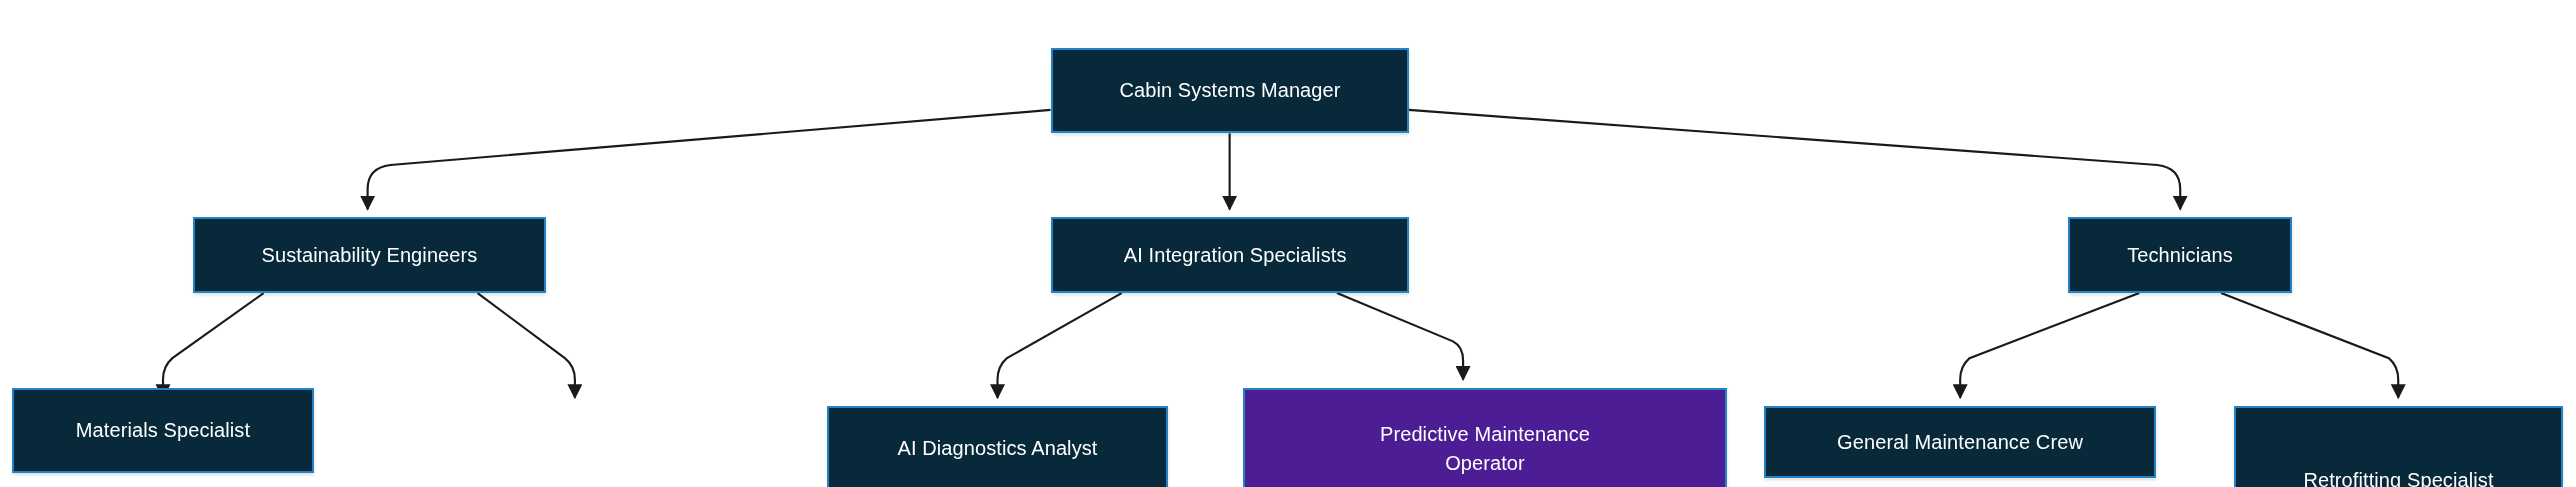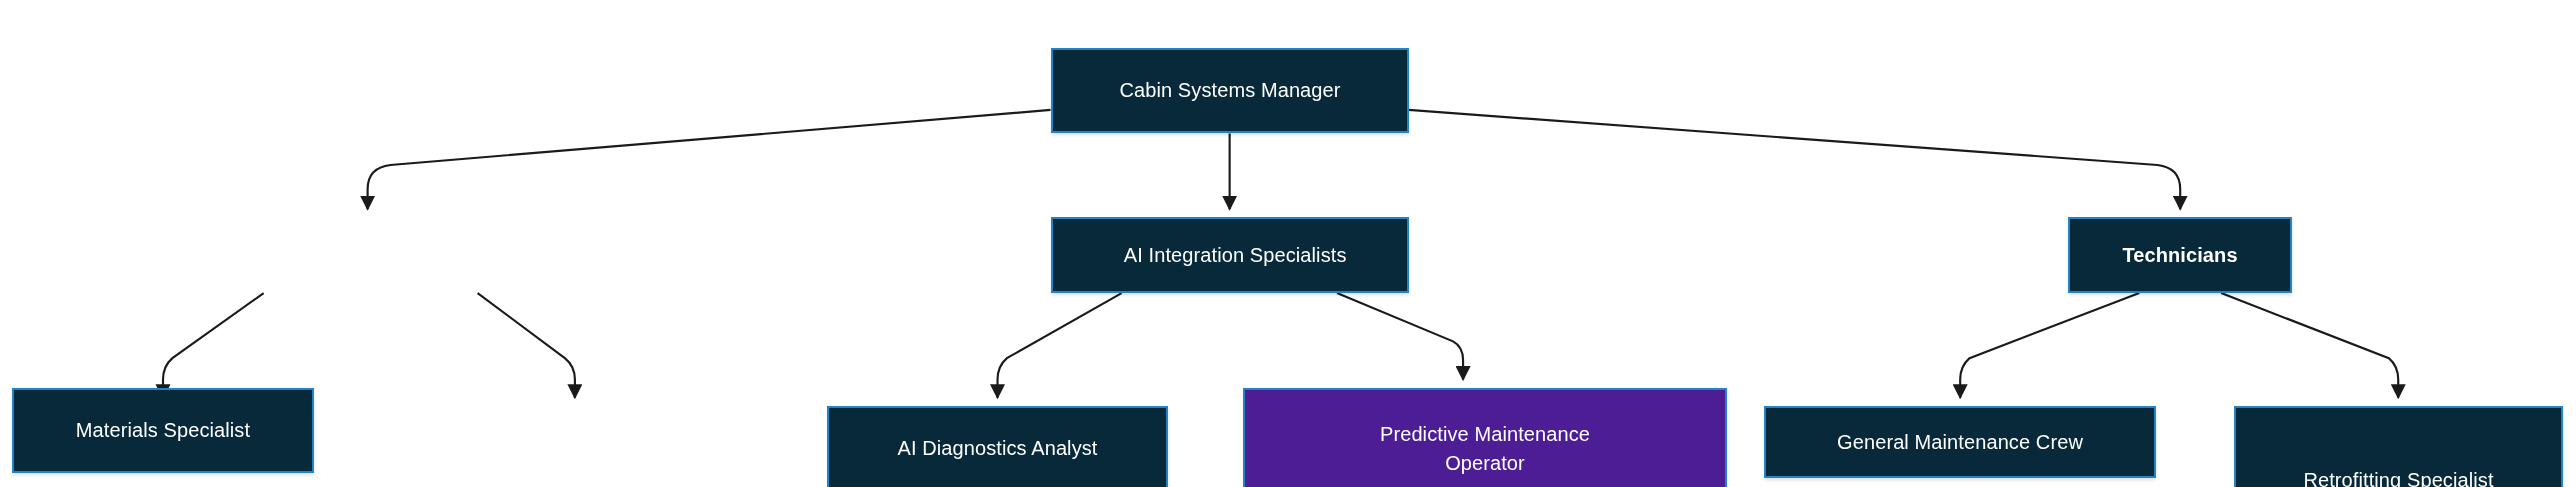--- a/index.html
+++ b/index.html
@@ -75,26 +75,29 @@
 
     <path d="M 3189 383 L 2936 480 Q 2922 492 2922 512 L 2922 539" fill="none" stroke="#1a1a1a" stroke-width="3.2" marker-end="url(#arrow)"></path>
 
     <path d="M 3311 383 L 3561 480 Q 3575 492 3575 512 L 3575 539" fill="none" stroke="#1a1a1a" stroke-width="3.2" marker-end="url(#arrow)"></path>
   </svg>
 
   <div class="node" style="left: 1051px; top: 12px; width: 358px; height: 85px; background: rgb(7, 41, 58); border-color: rgb(35, 131, 196); color: rgb(255, 255, 255);">
     <span class="node-label">Cabin Systems Manager</span>
   </div>
 
+  <div class="node" style="left: 193px; top: 181px; width: 353px; height: 76px; background: rgb(7, 41, 58); border-color: rgb(35, 131, 196); color: rgb(255, 255, 255);">
+    <span class="node-label">Sustainability Engineers</span>
+  </div>
 
   <div class="node" style="left: 1051px; top: 181px; width: 358px; height: 76px; background: rgb(7, 41, 58); border-color: rgb(35, 131, 196); color: rgb(255, 255, 255); padding-left: 17px;">
     <span class="node-label">AI Integration Specialists</span>
   </div>
 
-  <div class="node" style="left: 2068px; top: 181px; width: 224px; height: 76px; background: rgb(7, 41, 58); border-color: rgb(35, 131, 196); color: rgb(255, 255, 255); font-weight: bold;">
+  <div class="node" style="left: 2068px; top: 181px; width: 224px; height: 76px; background: rgb(7, 41, 58); border-color: rgb(35, 131, 196); color: rgb(255, 255, 255);">
     <span class="node-label">Technicians</span>
   </div>
 
   <div class="node" style="left: 12px; top: 352px; width: 302px; height: 85px; background: rgb(7, 41, 58); border-color: rgb(35, 131, 196); color: rgb(255, 255, 255);">
     <span class="node-label">Materials Specialist</span>
   </div>
 
 
   <div class="node" style="left: 827px; top: 370px; width: 341px; height: 85px; background: rgb(7, 41, 58); border-color: rgb(35, 131, 196); color: rgb(255, 255, 255); text-align: center;">
     <span class="node-label">AI Diagnostics Analyst</span>

